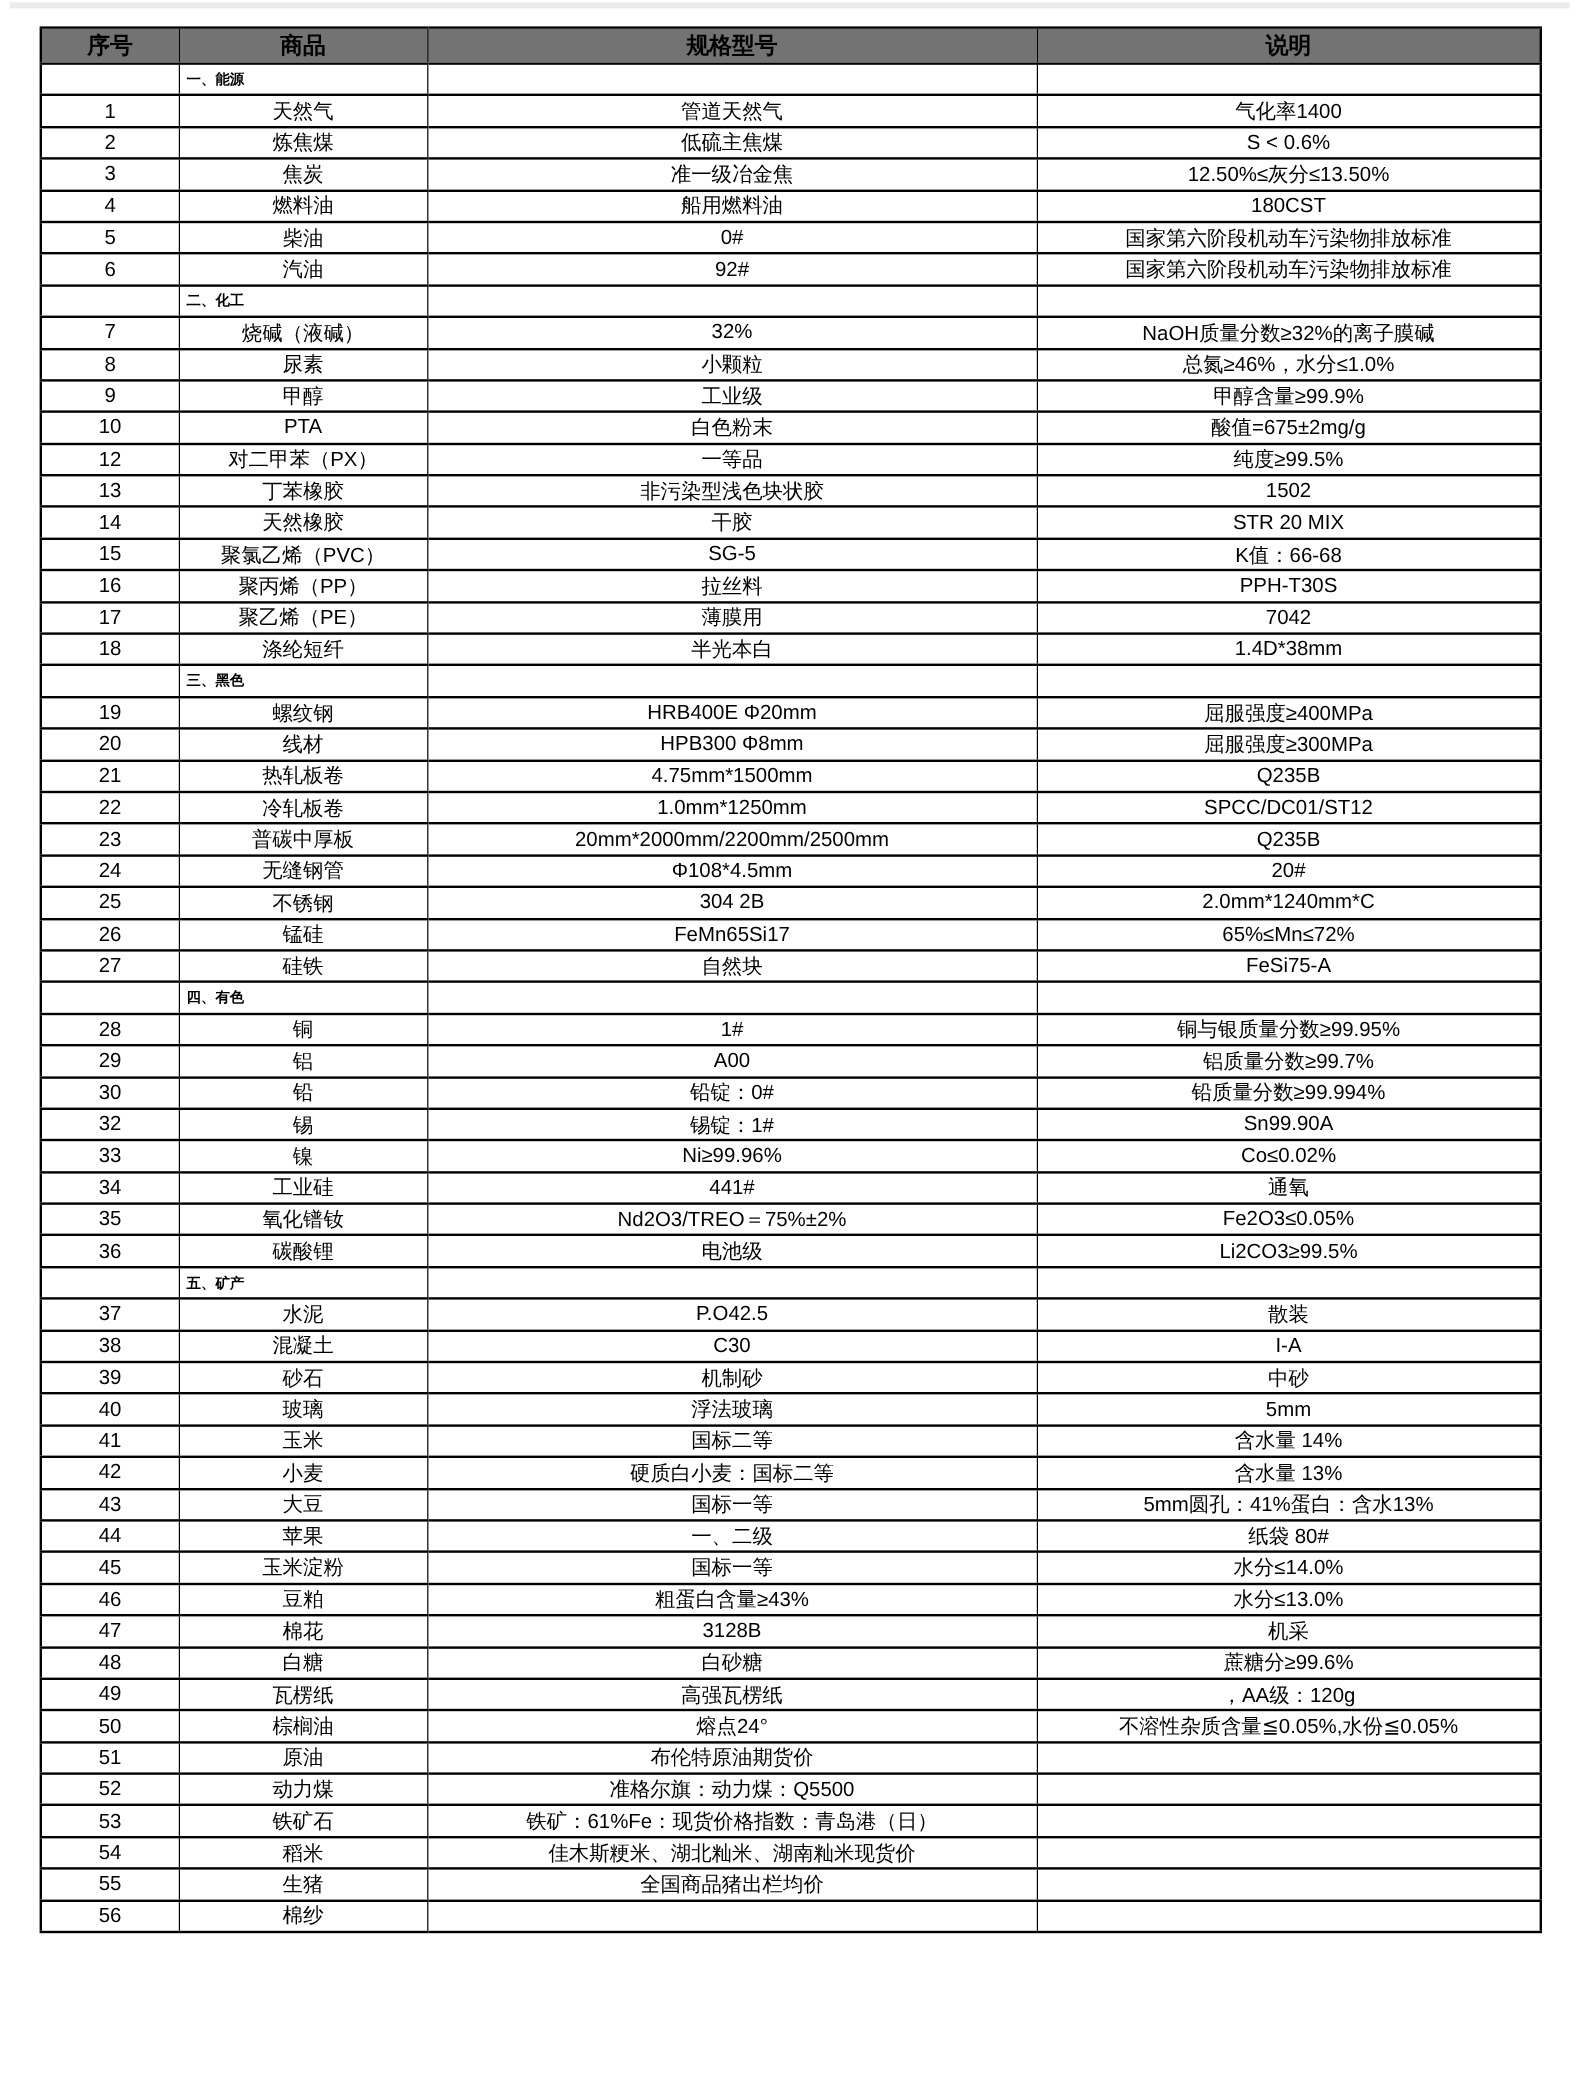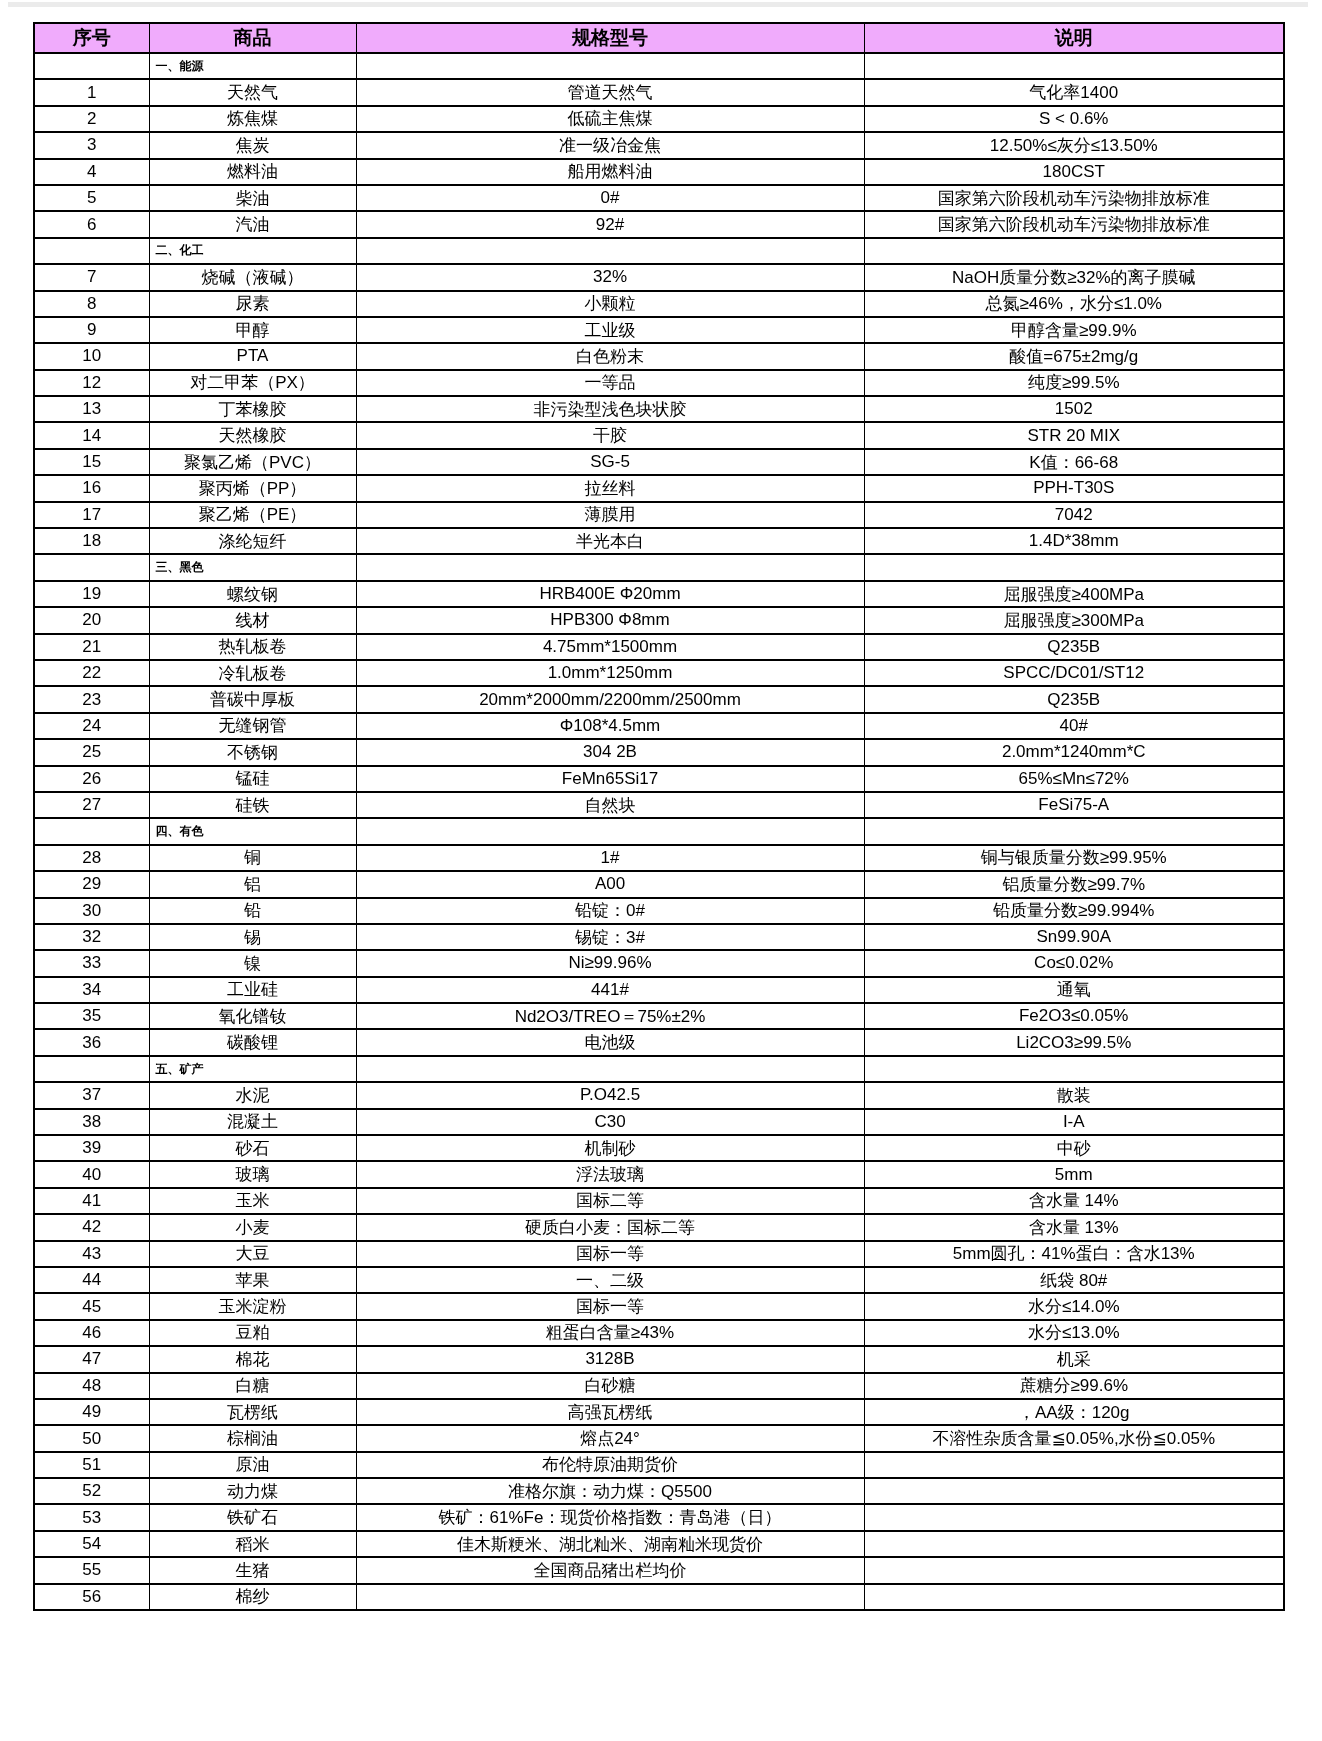--- a/index.html
+++ b/index.html
@@ -21,21 +21,21 @@
   col.c-name{width:207px;}
   col.c-spec{width:508px;}
   col.c-desc{width:420px;}
   th,td{
     border-left:1px solid #000;border-right:1px solid #000;
     border-top:2px solid #000;border-bottom:2px solid #000;
     padding:0 4px;text-align:center;vertical-align:middle;
     overflow:hidden;white-space:nowrap;
   }
   thead tr{height:30px;}
-  th{background:#f0abfc;font-weight:bold;font-size:19px;}
+  th{background:#737373;font-weight:bold;font-size:19px;}
   tbody tr{height:26.4px;}
   td{font-size:17px;}
   tr.section td{font-weight:bold;font-size:12px;}
   tr.section td.name{text-align:left;padding-left:6px;}
 </style>
 </head>
 <body>
 
 <div class="top-smudge"></div>
 
@@ -203,21 +203,21 @@
         <tr>
           <td>23</td>
           <td>普碳中厚板</td>
           <td>20mm*2000mm/2200mm/2500mm</td>
           <td>Q235B</td>
         </tr>
         <tr>
           <td>24</td>
           <td>无缝钢管</td>
           <td>Φ108*4.5mm</td>
-          <td>40#</td>
+          <td>20#</td>
         </tr>
         <tr>
           <td>25</td>
           <td>不锈钢</td>
           <td>304 2B</td>
           <td>2.0mm*1240mm*C</td>
         </tr>
         <tr>
           <td>26</td>
           <td>锰硅</td>
@@ -250,21 +250,21 @@
         </tr>
         <tr>
           <td>30</td>
           <td>铅</td>
           <td>铅锭：0#</td>
           <td>铅质量分数≥99.994%</td>
         </tr>
         <tr>
           <td>32</td>
           <td>锡</td>
-          <td>锡锭：3#</td>
+          <td>锡锭：1#</td>
           <td>Sn99.90A</td>
         </tr>
         <tr>
           <td>33</td>
           <td>镍</td>
           <td>Ni≥99.96%</td>
           <td>Co≤0.02%</td>
         </tr>
         <tr>
           <td>34</td>

